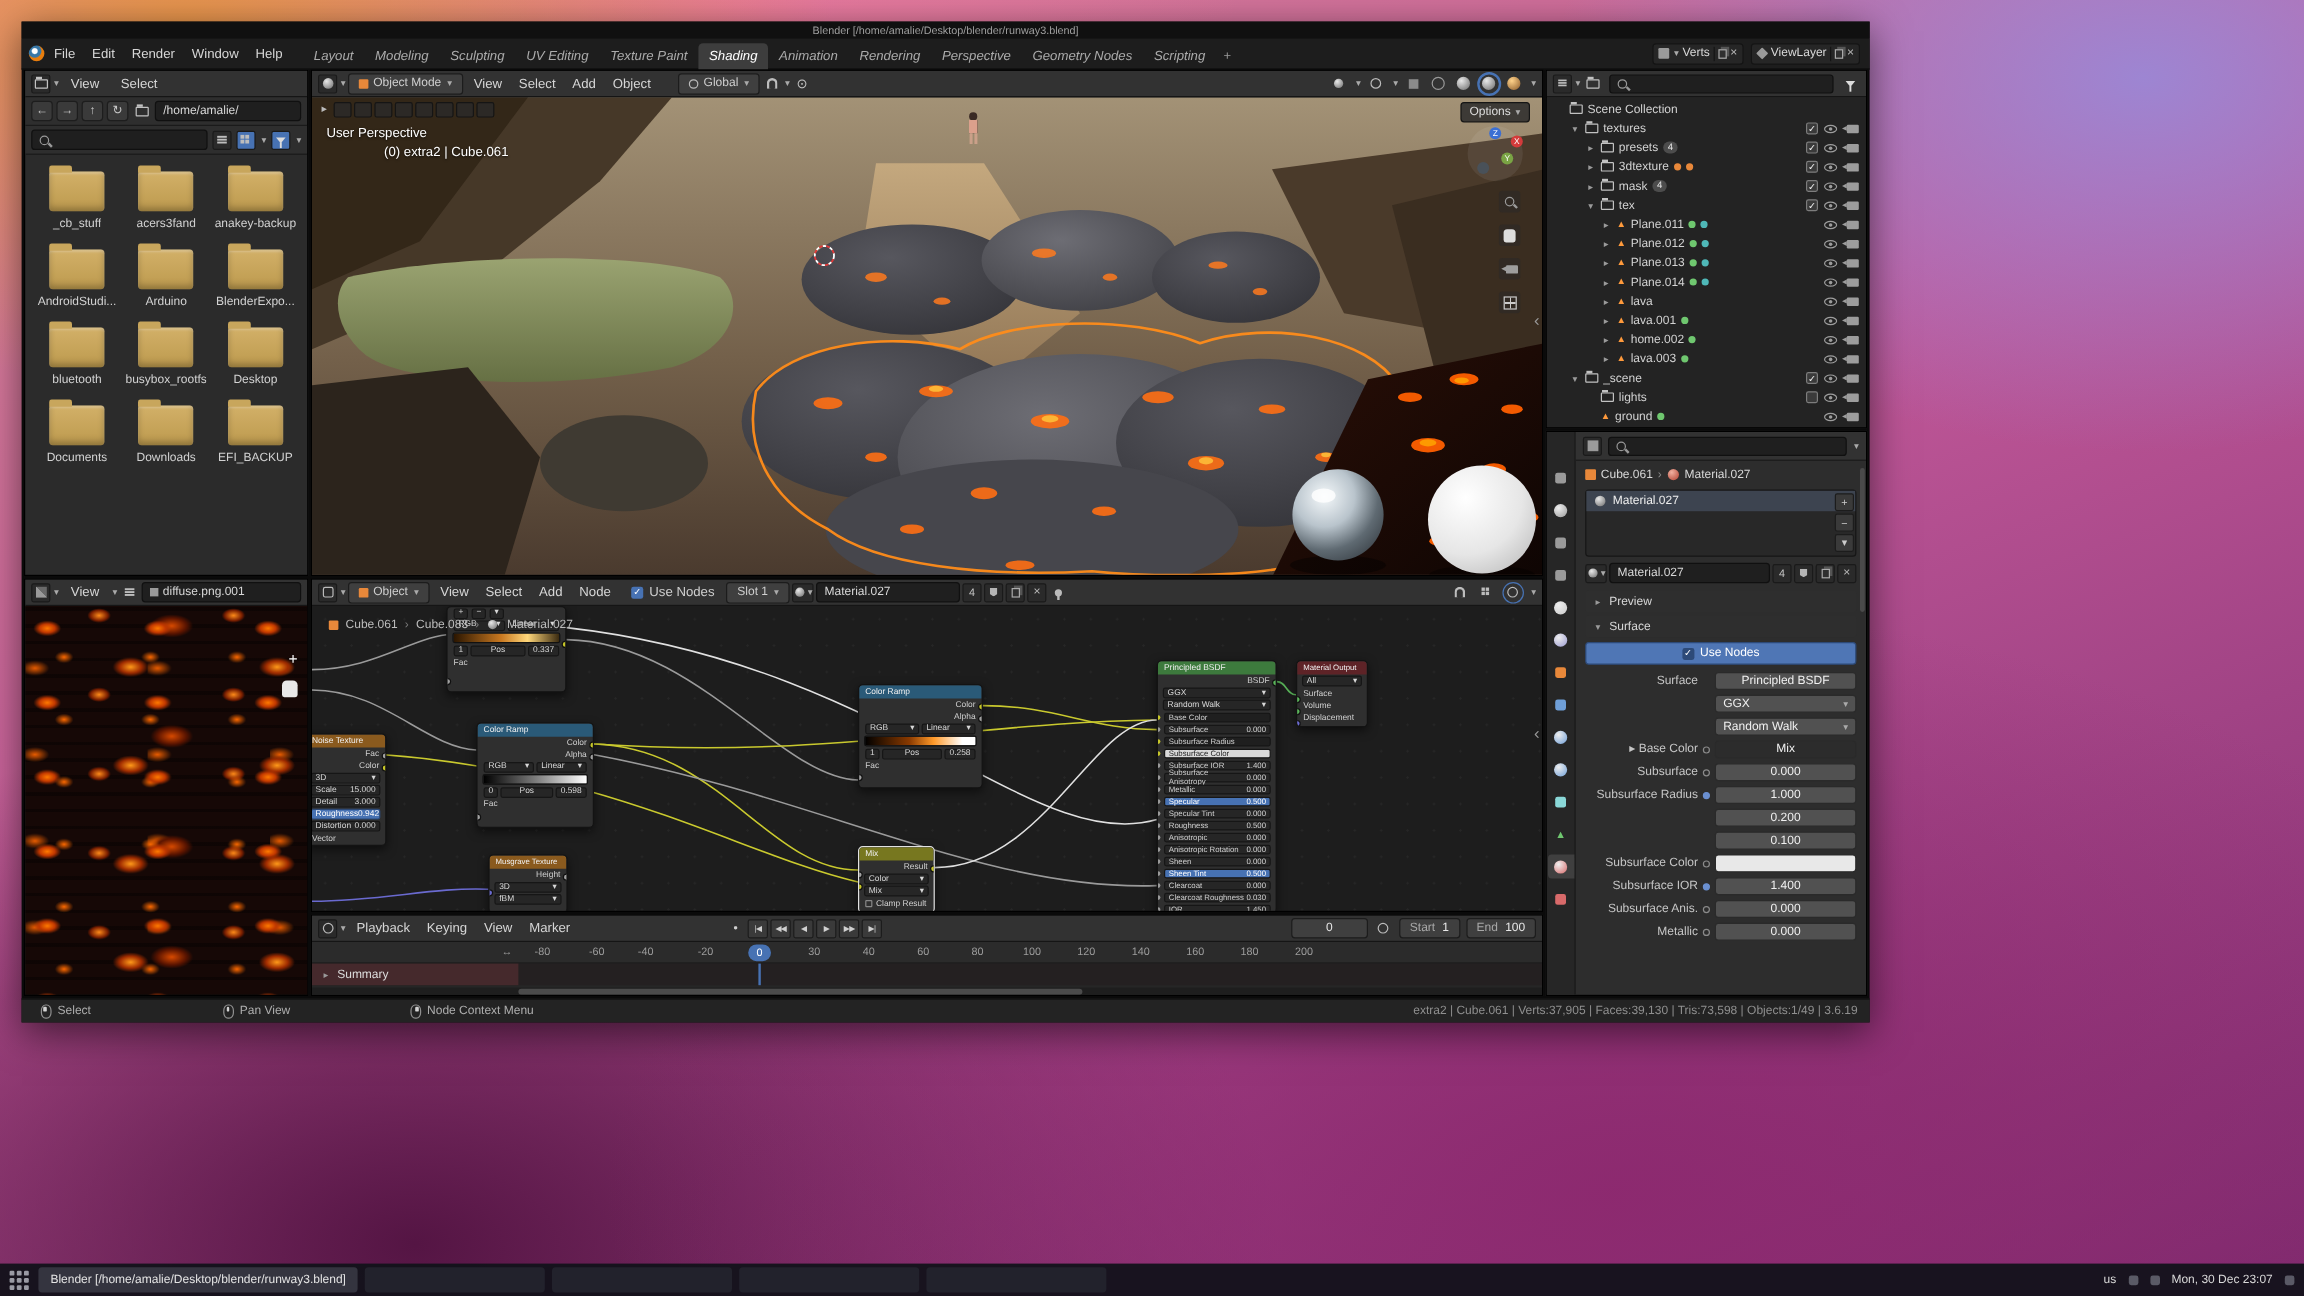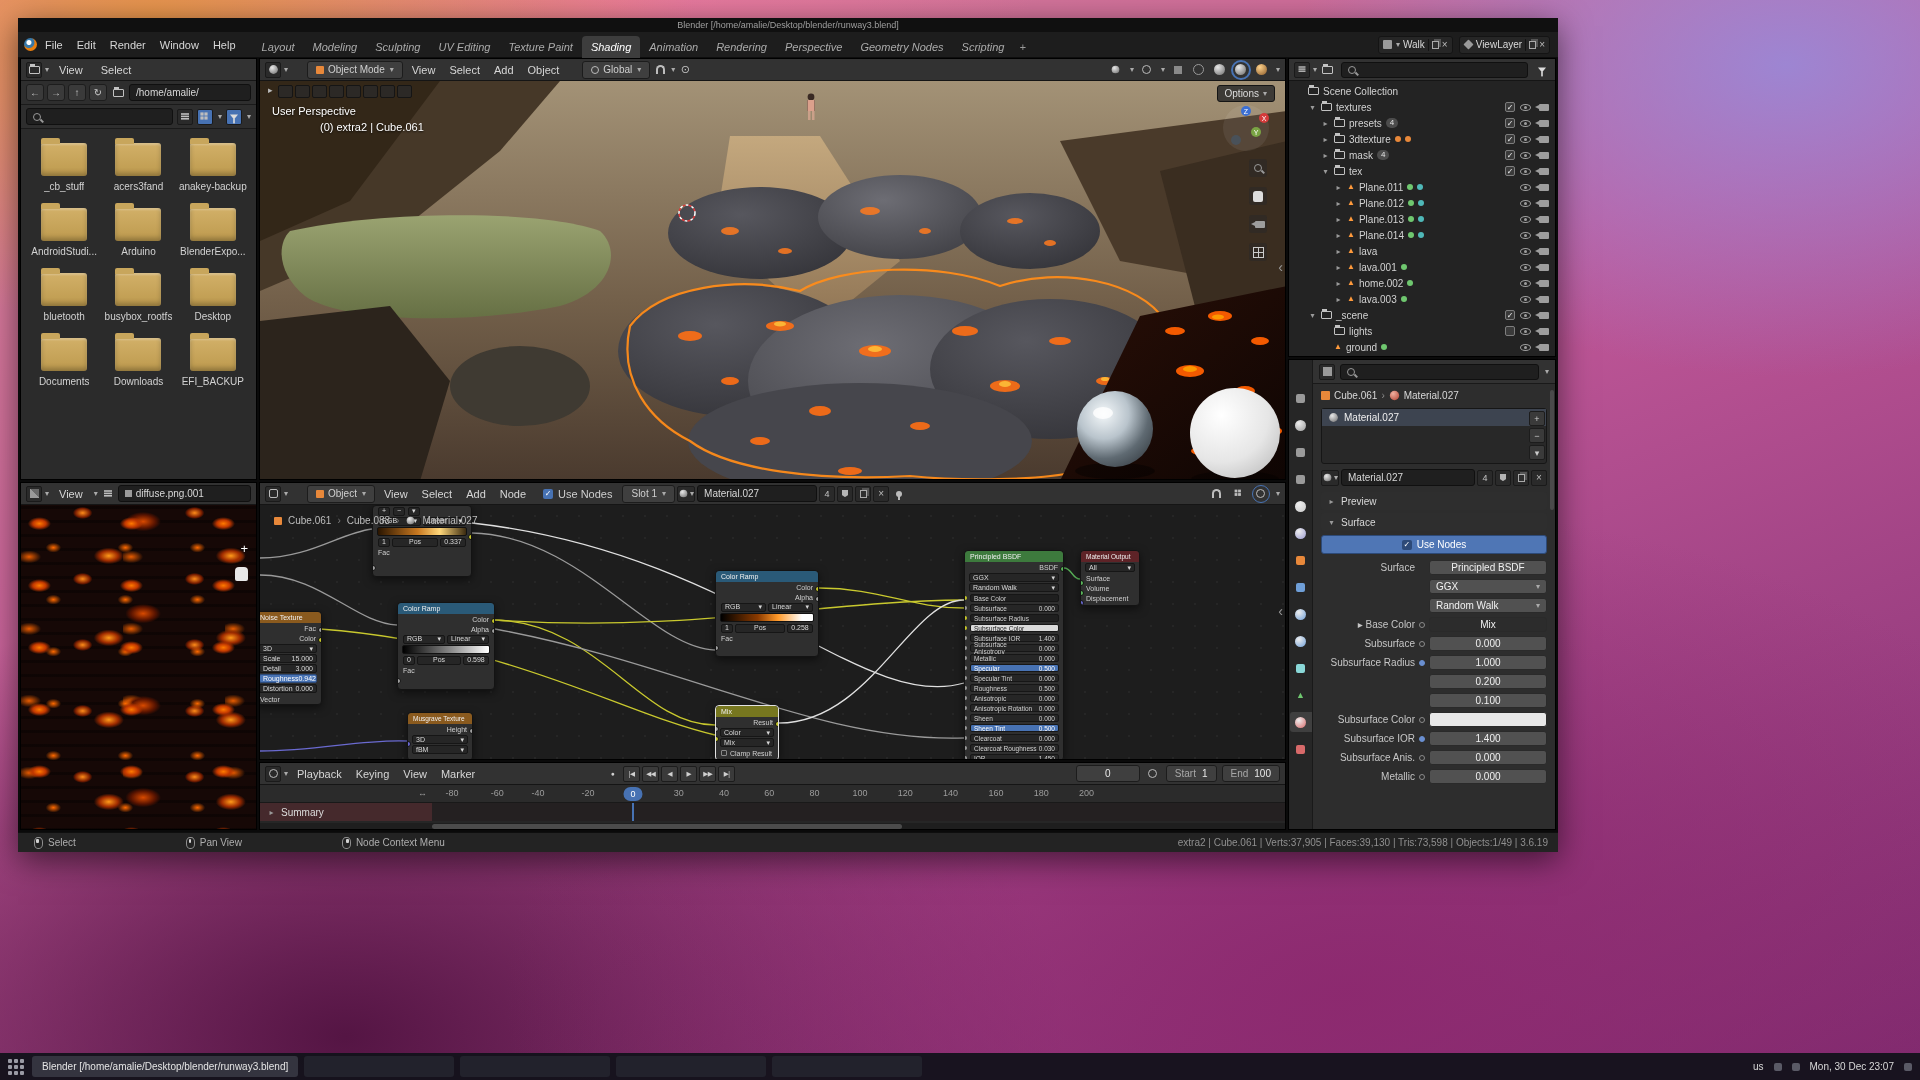--- a/index.html
+++ b/index.html
@@ -31,21 +31,21 @@
 
 
 .area{position:absolute;background:#232323;border:1px solid #000;overflow:hidden;}
 .ehdr{height:22px;background:#323232;display:flex;align-items:center;gap:2px;padding:0 5px;border-bottom:1px solid #151515;font-size:11px;color:#cfcfcf;position:relative;z-index:5;}
 .menurow{display:flex;}
 .menurow .menu-item{line-height:22px;padding:0 7px;}
 .ibtn{display:inline-flex;align-items:center;justify-content:center;min-width:16px;height:16px;border-radius:2px;color:#c4c4c4;}
 .ibtn.box{background:#2a2a2a;border:1px solid #1a1a1a;}
 .cdn{font-size:8px;color:#aaa;margin-left:1px;}
 .field{background:#1f1f1f;border:1px solid #101010;border-radius:3px;height:18px;display:flex;align-items:center;padding:0 6px;color:#d8d8d8;}
-.btnish{background:#3f3f3f;border:1px solid #1c1c1c;border-radius:3px;height:18px;display:flex;align-items:center;justify-content:center;padding:0 8px;margin-left:17px;}
+.btnish{background:#3f3f3f;border:1px solid #1c1c1c;border-radius:3px;height:18px;display:flex;align-items:center;justify-content:center;padding:0 8px;}
 
 
 .i-mag{width:8px;height:8px;border:1.5px solid #999;border-radius:50%;display:inline-block;position:relative;flex:none;}
 .i-mag::after{content:"";position:absolute;width:4px;height:1.5px;background:#999;transform:rotate(45deg);right:-3.5px;bottom:-1.5px;}
 .i-funnel{width:0;height:0;border-left:5px solid transparent;border-right:5px solid transparent;border-top:6px solid #dcdcdc;display:inline-block;position:relative;}
 .i-funnel::after{content:"";position:absolute;left:-1px;top:-1px;width:2px;height:6px;background:#dcdcdc;}
 .i-eye{width:11px;height:7px;border:1px solid #9d9d9d;border-radius:50%;display:inline-block;position:relative;flex:none;}
 .i-eye::after{content:"";position:absolute;left:3px;top:1.5px;width:3px;height:3px;background:#9d9d9d;border-radius:50%;}
 .i-cam{width:10px;height:7px;background:#9d9d9d;border-radius:1px;display:inline-block;position:relative;margin-left:3px;flex:none;}
 .i-cam::before{content:"";position:absolute;left:-4px;top:1px;border-right:4px solid #9d9d9d;border-top:2.5px solid transparent;border-bottom:2.5px solid transparent;}
@@ -228,21 +228,21 @@
           <span class="ws-tab">Rendering</span>
           <span class="ws-tab">Perspective</span>
           <span class="ws-tab">Geometry Nodes</span>
           <span class="ws-tab">Scripting</span>
           <span class="ws-tab plus">+</span>
         </div>
       <div id="topbar-right">
         <div class="tb-widget">
           <span class="i-sq" style="background:#9a9a9a;border-radius:1px"></span>
           <span class="cdn">▾</span>
-          <span>Walk</span>
+          <span>Verts</span>
           <span class="sep"></span>
           <span class="i-copy"></span>
           <span class="xchar">×</span>
         </div>
         <div class="tb-widget">
           <span class="i-sq" style="background:#9a9a9a;transform:rotate(45deg) scale(.8);border-radius:1px"></span>
           <span>ViewLayer</span>
           <span class="sep"></span>
           <span class="i-copy"></span>
           <span class="xchar">×</span>

